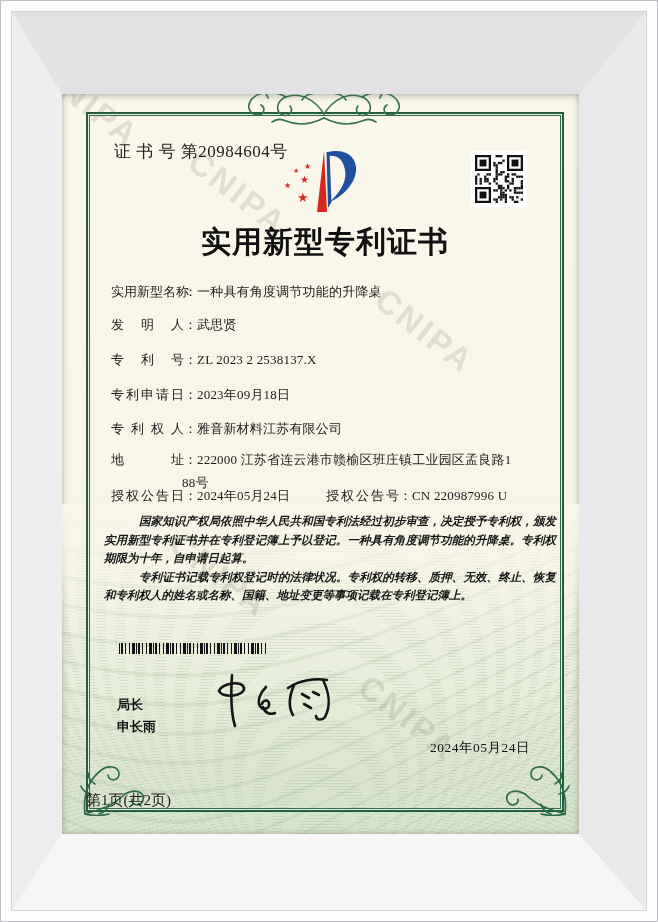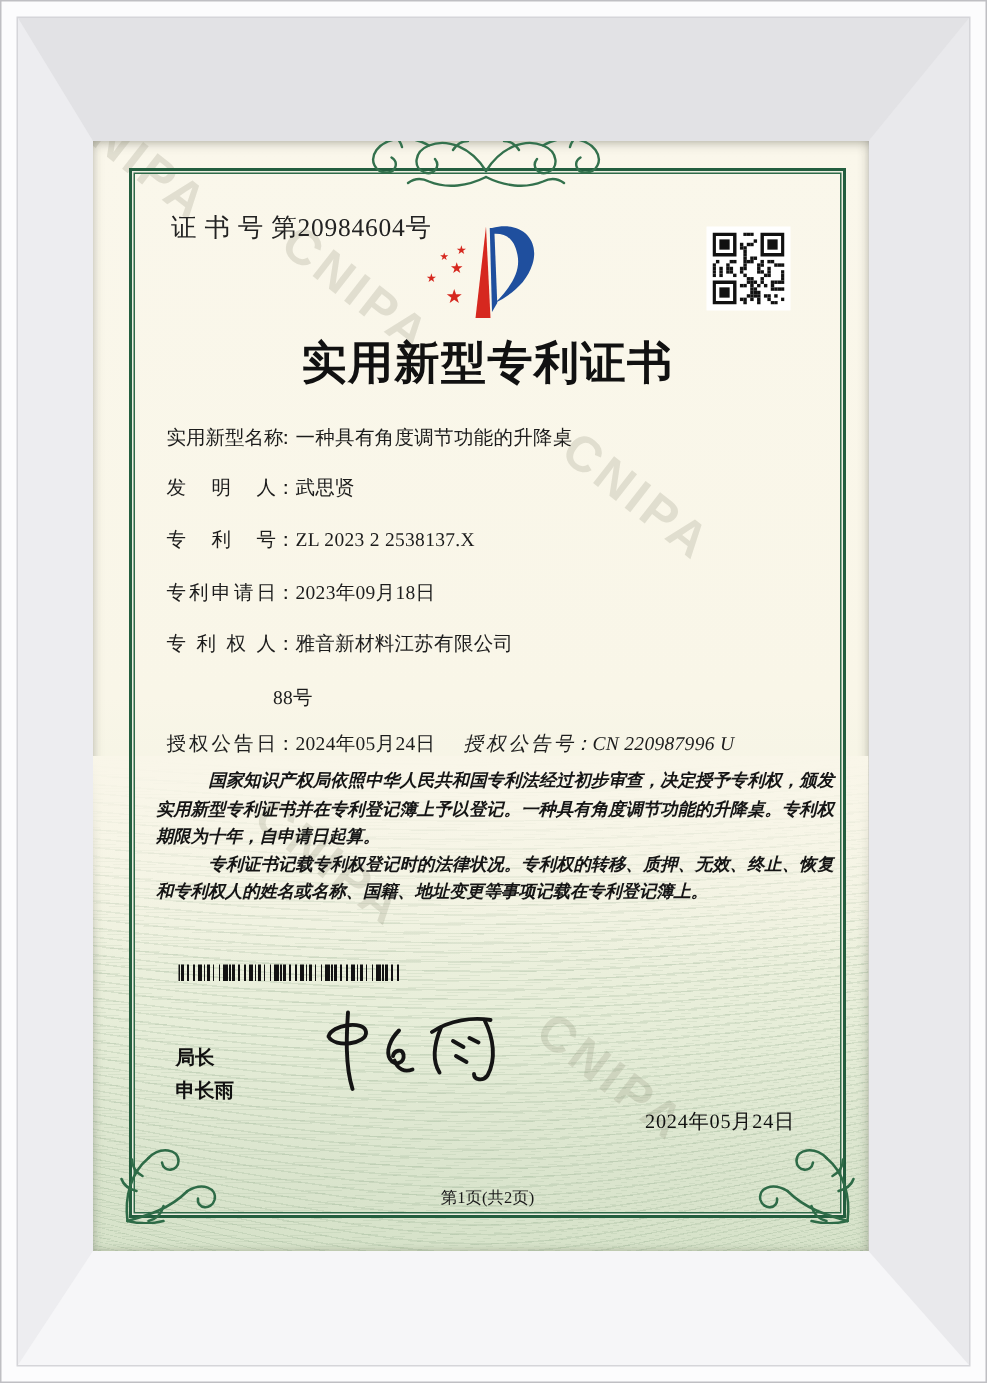--- a/index.html
+++ b/index.html
@@ -39,35 +39,35 @@
       display:flex;align-items:center;justify-content:center;}
   .qr svg{width:48px;height:48px;}
   .title{position:absolute;left:24px;top:128px;width:478px;text-align:center;
          font-size:30px;font-weight:700;letter-spacing:1px;color:#111;}
   
   .frow{position:absolute;left:49px;width:446px;font-size:13px;color:#1c1c1c;white-space:nowrap;}
   .flabel{display:inline-block;width:73px;text-align:justify;text-align-last:justify;vertical-align:top;}
   .fcolon{display:inline-block;width:13px;}
   .fvalue{letter-spacing:.2px;}
   .fline2{margin-left:71px;margin-top:5px;}
-  .fsub{position:absolute;left:198px;top:0;white-space:nowrap;font-style:italic;}
+  .fsub{position:absolute;left:215px;top:0;white-space:nowrap;}
   
   .paras{position:absolute;left:42px;top:418px;width:452px;font-size:11.5px;line-height:18.5px;
          text-align:justify;font-style:italic;font-weight:600;color:#151515;}
   .paras p{margin:0;text-indent:35px;}
   
   .barcode{position:absolute;left:57px;top:549px;width:148px;height:11px;
     background:repeating-linear-gradient(90deg,#121212 0 1px,transparent 1px 2px,#121212 2px 4px,
       transparent 4px 6px,#121212 6px 7px,transparent 7px 10px,#121212 10px 11px,
       transparent 11px 13px,#121212 13px 16px,transparent 16px 17px);}
   .signer-title{position:absolute;left:55px;top:602px;font:700 13px "Liberation Sans",sans-serif;color:#111;}
   .signer-name{position:absolute;left:55px;top:624px;font:700 13px "Liberation Sans",sans-serif;color:#111;}
   .sig{position:absolute;left:150px;top:578px;width:135px;height:60px;}
   .issue-date{position:absolute;left:368px;top:645px;font-size:13.5px;color:#111;letter-spacing:.5px;}
-  .page-num{position:absolute;left:24px;top:697px;width:478px;text-align:center;font-size:11px;color:#1a1a1a;}
+  .page-num{position:absolute;left:24px;top:697px;width:478px;font-size:15px;color:#1a1a1a;}
   
   .orn{position:absolute;pointer-events:none;}
   .orn-top{left:180px;top:-6px;}
   .orn-bl{left:17px;top:670px;}
   .orn-br{left:435px;top:670px;transform:scaleX(-1);}
 </style>
 </head>
 <body>
 
 <div class="scene">
@@ -260,20 +260,21 @@
     <div class="frow" style="top:257px">
       <span class="flabel">专 利 号</span><span class="fcolon">：</span><span class="fvalue">ZL 2023 2 2538137.X</span>
     </div>
     <div class="frow" style="top:292px">
       <span class="flabel">专利申请日</span><span class="fcolon">：</span><span class="fvalue">2023年09月18日</span>
     </div>
     <div class="frow" style="top:326px">
       <span class="flabel">专 利 权 人</span><span class="fcolon">：</span><span class="fvalue">雅音新材料江苏有限公司</span>
     </div>
     <div class="frow" style="top:357px">
+      <div><span class="flabel">地 址</span><span class="fcolon">：</span><span class="fvalue">222000 江苏省连云港市赣榆区班庄镇工业园区孟良路1</span></div>
       <div class="fline2 fvalue">88号</div>
     </div>
     <div class="frow" style="top:393px">
       <span class="flabel">授权公告日</span><span class="fcolon">：</span><span class="fvalue">2024年05月24日</span>
       <span class="fsub">
         <span class="flabel">授权公告号</span><span class="fcolon">：</span><span class="fvalue">CN 220987996 U</span>
       </span>
     </div>
 
     <div class="paras">

